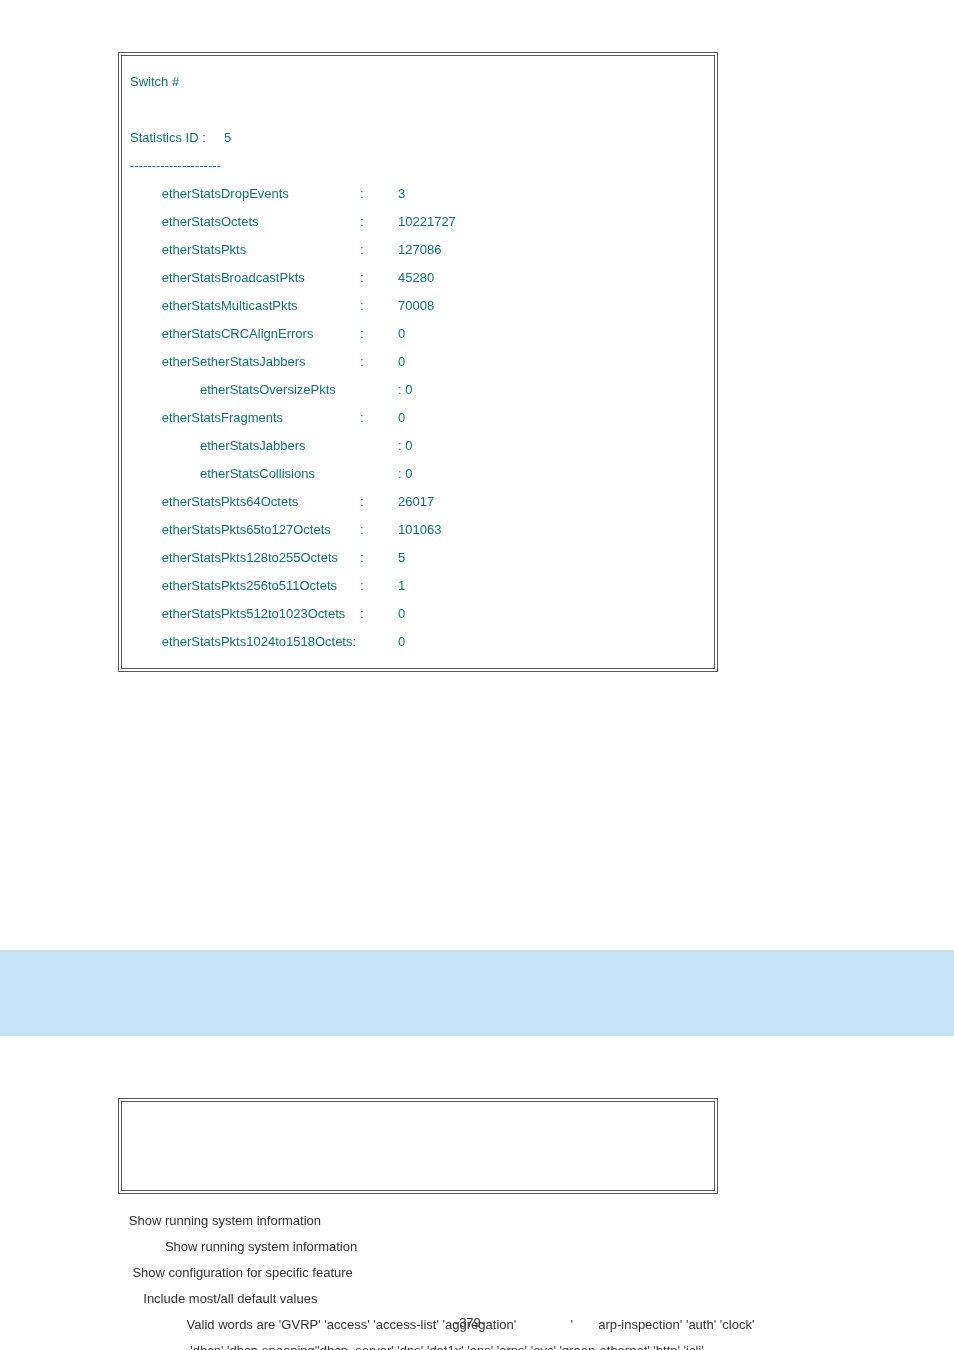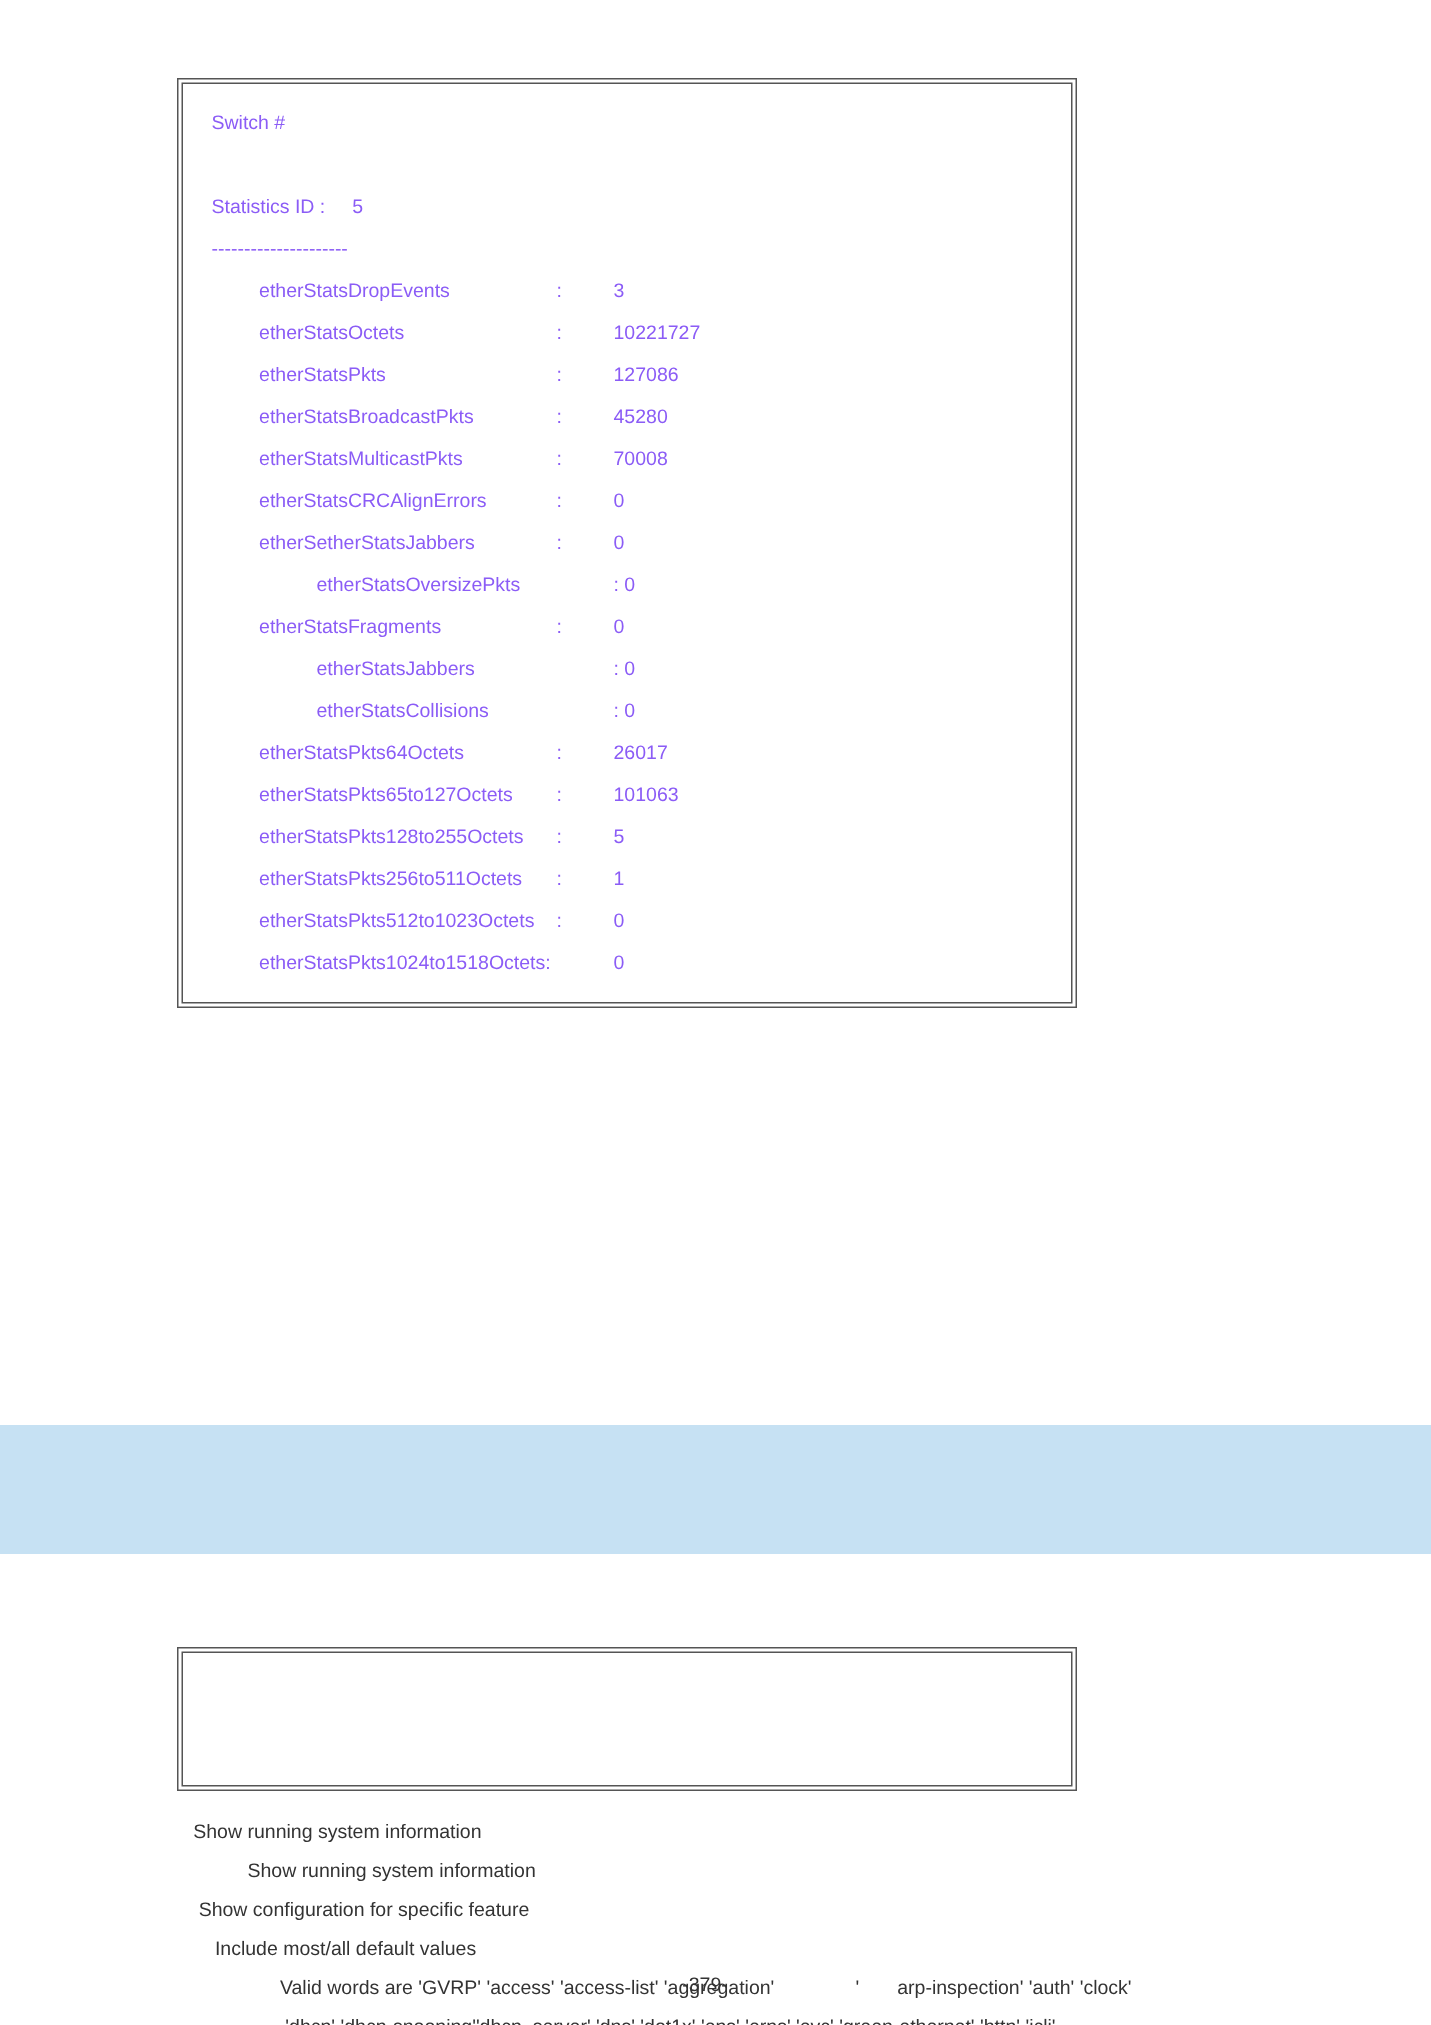--- a/index.html
+++ b/index.html
@@ -12,22 +12,22 @@
     color: #000000;
     position: relative;
   }
   .terminal-box {
     position: absolute;
     left: 118px;
     top: 52px;
     width: 600px;
     border: 4px double #555555;
     background: #ffffff;
-    padding: 16px 10px 8px 19px;
-    color: #8b5cf6;
+    padding: 16px 10px 8px 8px;
+    color: #0f766e;
     line-height: 1.5;
   }
   .terminal-line {
     height: 28px;
     display: flex;
     align-items: flex-start;
     white-space: pre;
   }
   .terminal-row {
     display: flex;

